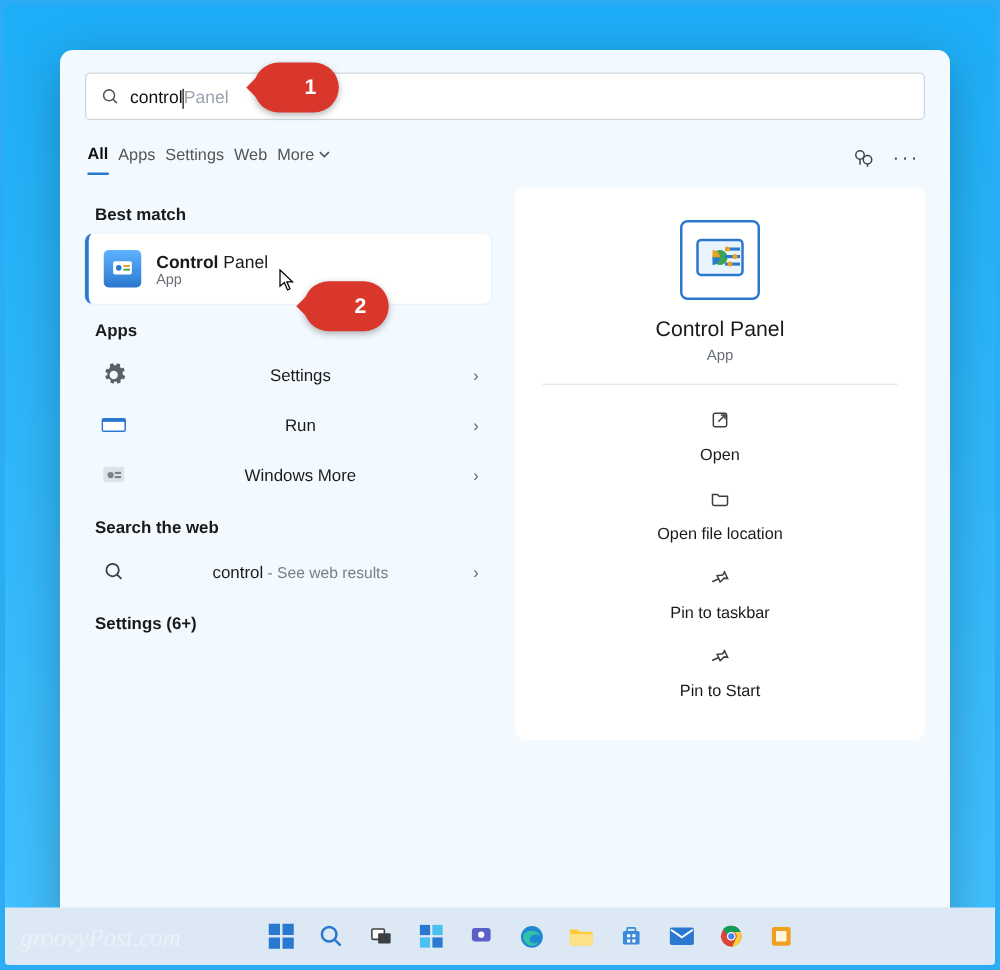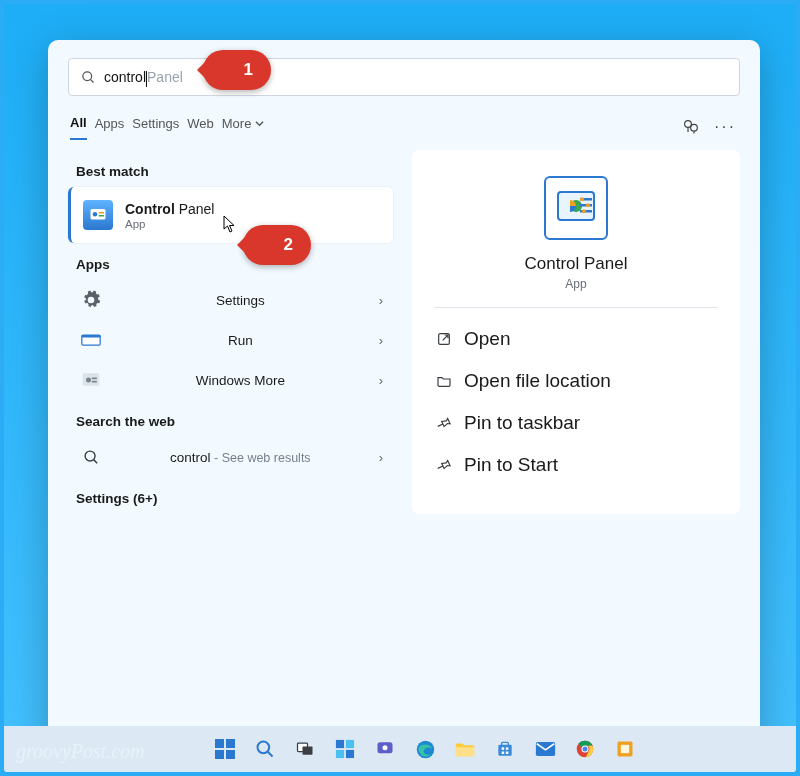--- a/index.html
+++ b/index.html
@@ -112,21 +112,22 @@
     background: #fff;
     display:flex; align-items:center; justify-content:center;
     position:relative;
   }
   .preview-title { font-size: 17px; margin-top: 14px; }
   .preview-sub { font-size: 12px; color:#6a7075; margin-top: 3px; margin-bottom: 16px;}
   .hr { border-top:1px solid #e1e7ed; width: 100%; margin-bottom: 10px;}
   .action-row {
     display:flex; align-items:center; gap: 12px;
     padding: 10px 2px;
-    font-size: 19px;
+    font-size: 13px;
+    flex-direction: column;
   }
   .action-row svg { flex-shrink:0; }
   .callout {
     position:absolute;
     width: 68px; height: 40px;
     background:#d9372b;
     border-radius: 20px 20px 20px 20px;
     color:#fff; font-weight:700; font-size:17px;
     display:flex; align-items:center; justify-content:flex-end;
     padding-right: 18px;

